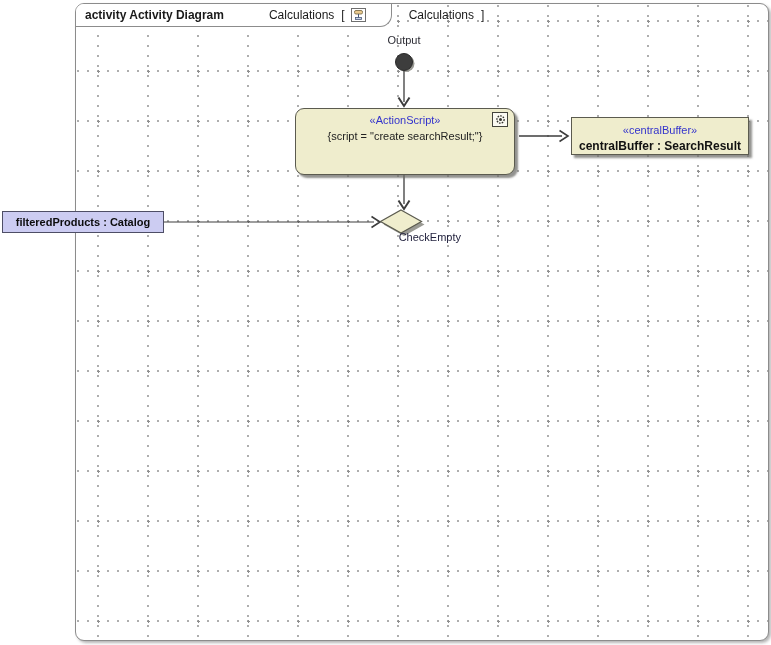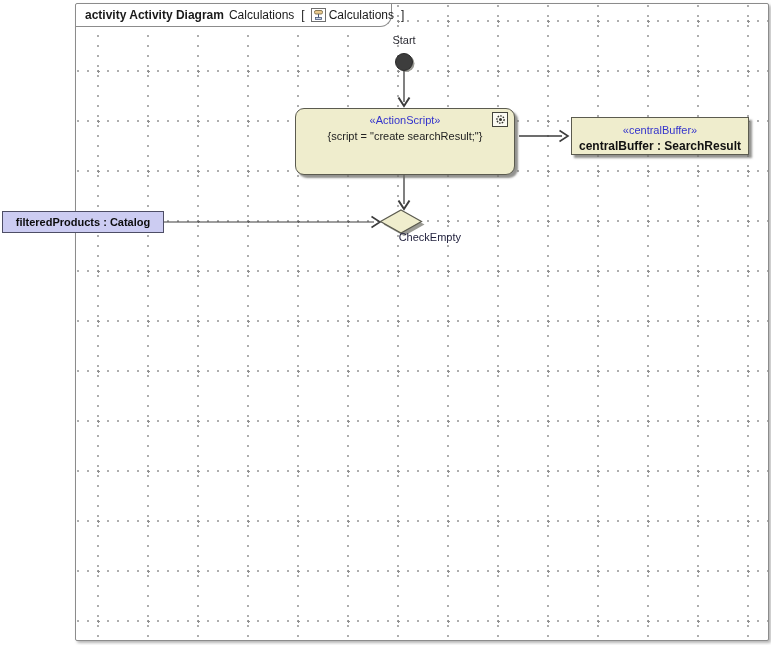--- a/index.html
+++ b/index.html
@@ -3,40 +3,40 @@
 <meta charset="utf-8">
 <style>
   html,body{margin:0;padding:0;background:#ffffff;}
   .canvas{
     position:relative;width:771px;height:645px;background:#ffffff;overflow:hidden;
     font-family:"Liberation Sans",sans-serif;color:#1a1a1a;
   }
   
   .frame{
     position:absolute;left:75px;top:3px;width:692px;height:636px;
-    border:1px solid #8c8c8c;border-radius:2px;
+    border:1px solid #8c8c8c;border-radius:9px;
     box-shadow:2px 2px 3px rgba(90,90,90,.45);
     background-color:#ffffff;
     background-image:
       radial-gradient(circle at 1.5px 1.5px,#8f8f8f 1.1px,rgba(0,0,0,0) 1.3px),
       radial-gradient(circle at 1px 1px,#ababab .7px,rgba(0,0,0,0) .9px),
       radial-gradient(circle at 1px 1px,#ababab .7px,rgba(0,0,0,0) .9px);
     background-size:50px 50px,10px 50px,50px 10px;
     background-position:21px 16px,1px 16px,21px 1px;
   }
   .frame-tab{
     position:absolute;left:0;top:0;width:316px;height:23px;
     background:#ffffff;
     border-bottom:1px solid #8c8c8c;border-right:1px solid #8c8c8c;
     border-top-left-radius:8px;border-bottom-right-radius:12px;
     display:flex;align-items:center;padding-left:9px;box-sizing:border-box;
     font-size:12px;white-space:nowrap;
   }
   .frame-tab .kw{font-weight:bold;margin-right:5px;}
-  .frame-tab .nm{margin-right:4px;}
+  .frame-tab .nm{margin-right:4px;margin-left:40px;}
   .frame-tab .br{margin:0 3px;}
   .tab-icon{display:inline-block;width:15px;height:14px;margin:0 3px;vertical-align:middle;}
   
   .node{
     position:absolute;box-sizing:border-box;
     background:#efedcd;border:1px solid #5b5b4f;
     box-shadow:3px 3px 2px rgba(110,110,105,.75);
     text-align:center;
   }
   .action-node{left:295px;top:108px;width:220px;height:67px;border-radius:9px;padding-top:4px;}
@@ -106,21 +106,21 @@
 
     <g stroke="#3d3d3d" fill="none">
       <line x1="164" y1="222" x2="374" y2="222" stroke-width="1.1"></line>
       <polyline points="371.5,216.5 380,222 371.5,227.5" stroke-width="1.6"></polyline>
     </g>
 
     <polygon points="404,213 424.5,224.5 404,236 383.5,224.5" fill="#9a9a94"></polygon>
     <polygon points="401,210 421.5,221.5 401,233 380.5,221.5" fill="#efedcd" stroke="#5b5b4f" stroke-width="1.2"></polygon>
   </svg>
 
-  <div class="float-label start-label">Start</div>
+  <div class="float-label start-label">Output</div>
 
   <div class="node action-node">
     <div class="stereo">«ActionScript»</div>
     <div class="node-script">{script = "create searchResult;"}</div>
     <div class="action-icon">
       <svg width="11" height="11" viewBox="0 0 11 11">
         <circle cx="5.5" cy="5.5" r="3.6" fill="none" stroke="#33332d" stroke-width="1.4" stroke-dasharray="1.6 1.1"></circle>
         <circle cx="5.5" cy="5.5" r="1.5" fill="#33332d"></circle>
       </svg>
     </div>

